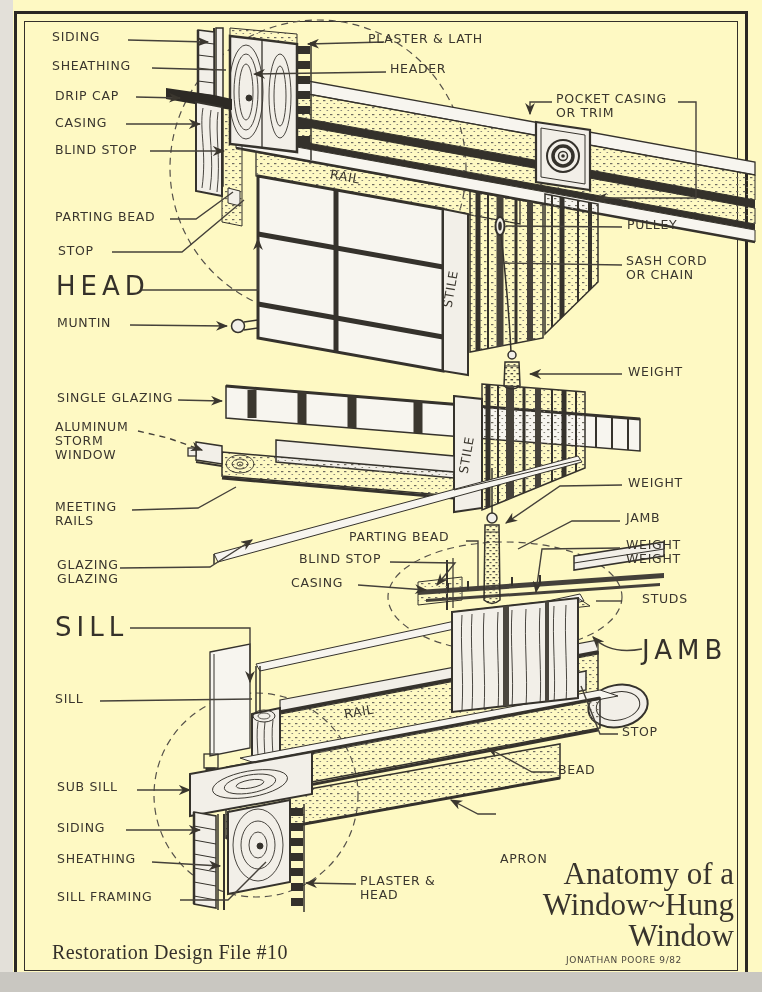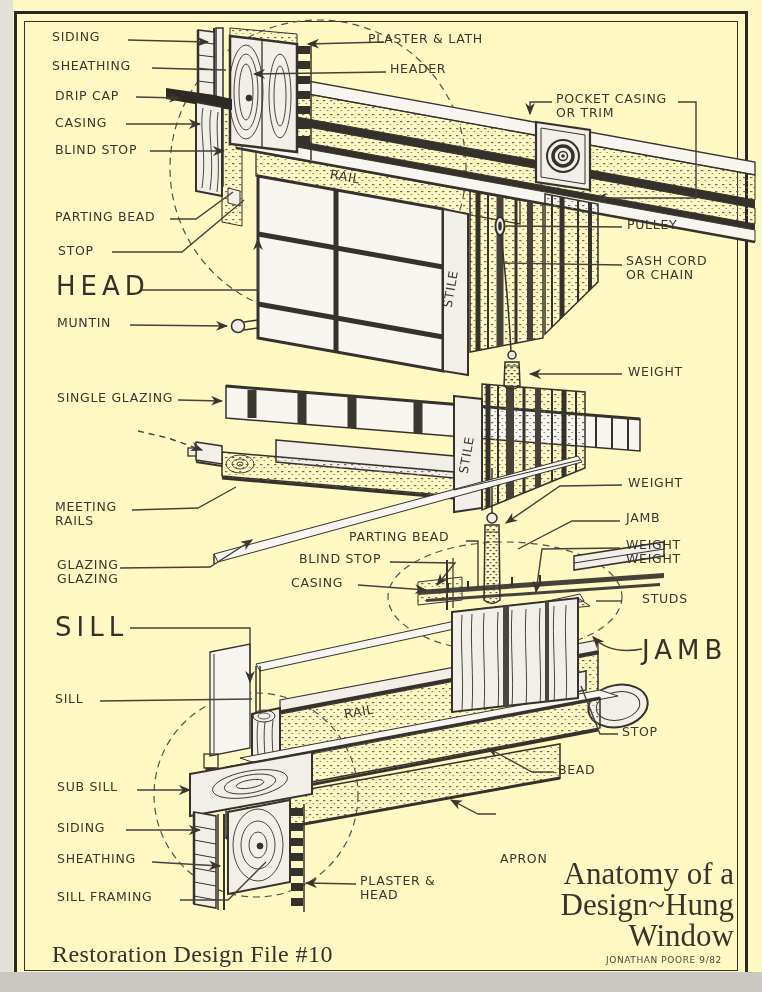--- a/index.html
+++ b/index.html
@@ -12,22 +12,22 @@
   .frame-inner{position:absolute;left:24px;top:21px;width:714px;height:950px;
         border:1.6px solid #34302a;box-sizing:border-box;}
   svg{position:absolute;left:0;top:0;}
   .lbl{position:absolute;font-size:12.5px;letter-spacing:0.7px;color:#3a362e;
        white-space:nowrap;line-height:14px;}
   .lbl-big{font-size:26px;letter-spacing:5px;line-height:28px;color:#35312a;}
   .lbl-rot{transform-origin:center center;}
   .title-block{position:absolute;right:28px;top:858px;text-align:right;
        font-family:"Liberation Serif",serif;font-size:31px;line-height:31px;color:#38342d;}
   .footer-series{position:absolute;left:52px;top:941px;font-family:"Liberation Serif",serif;
-       font-size:24px;color:#34302a;letter-spacing:0.4px;}
-  .signature{position:absolute;left:566px;top:955px;font-size:9px;letter-spacing:0.6px;color:#4a463e;margin-left:40px;}
+       font-size:20px;color:#34302a;letter-spacing:0.4px;}
+  .signature{position:absolute;left:566px;top:955px;font-size:9px;letter-spacing:0.6px;color:#4a463e;}
 </style>
 </head>
 <body>
 
 <div class="page">
   <div class="edge-left"></div>
   <div class="edge-bottom"></div>
   <div class="frame-outer"></div>
   <div class="frame-inner"></div>
 
@@ -331,20 +331,25 @@
   <div class="lbl" style="left:52px;top:30px">SIDING</div>
   <div class="lbl" style="left:52px;top:59px">SHEATHING</div>
   <div class="lbl" style="left:55px;top:89px">DRIP CAP</div>
   <div class="lbl" style="left:55px;top:116px">CASING</div>
   <div class="lbl" style="left:55px;top:143px">BLIND STOP</div>
   <div class="lbl" style="left:55px;top:210px">PARTING BEAD</div>
   <div class="lbl" style="left:58px;top:244px">STOP</div>
   <div class="lbl lbl-big" style="left:56px;top:272px">HEAD</div>
   <div class="lbl" style="left:57px;top:316px">MUNTIN</div>
   <div class="lbl" style="left:57px;top:391px">SINGLE GLAZING</div>
+  <div class="lbl" style="left:55px;top:420px">
+    <div>ALUMINUM</div>
+    <div>STORM</div>
+    <div>WINDOW</div>
+  </div>
   <div class="lbl" style="left:55px;top:500px">
     <div>MEETING</div>
     <div>RAILS</div>
   </div>
   <div class="lbl" style="left:57px;top:558px">
     <div>GLAZING</div>
     <div>GLAZING</div>
   </div>
   <div class="lbl lbl-big" style="left:55px;top:613px">SILL</div>
   <div class="lbl" style="left:55px;top:692px">SILL</div>
@@ -385,18 +390,18 @@
   <div class="lbl" style="left:299px;top:552px">BLIND STOP</div>
   <div class="lbl" style="left:291px;top:576px">CASING</div>
 
   <div class="lbl lbl-rot" style="left:330px;top:170px;transform:rotate(10deg)">RAIL</div>
   <div class="lbl lbl-rot" style="left:432px;top:282px;transform:rotate(-80deg)">STILE</div>
   <div class="lbl lbl-rot" style="left:448px;top:448px;transform:rotate(-80deg)">STILE</div>
   <div class="lbl lbl-rot" style="left:344px;top:705px;transform:rotate(-10deg)">RAIL</div>
 
   <div class="title-block">
     <div>Anatomy of a</div>
-    <div>Design~Hung</div>
+    <div>Window~Hung</div>
     <div>Window</div>
   </div>
   <div class="footer-series">Restoration Design File #10</div>
   <div class="signature">JONATHAN POORE 9/82</div>
 </div>
 
 </body></html>

